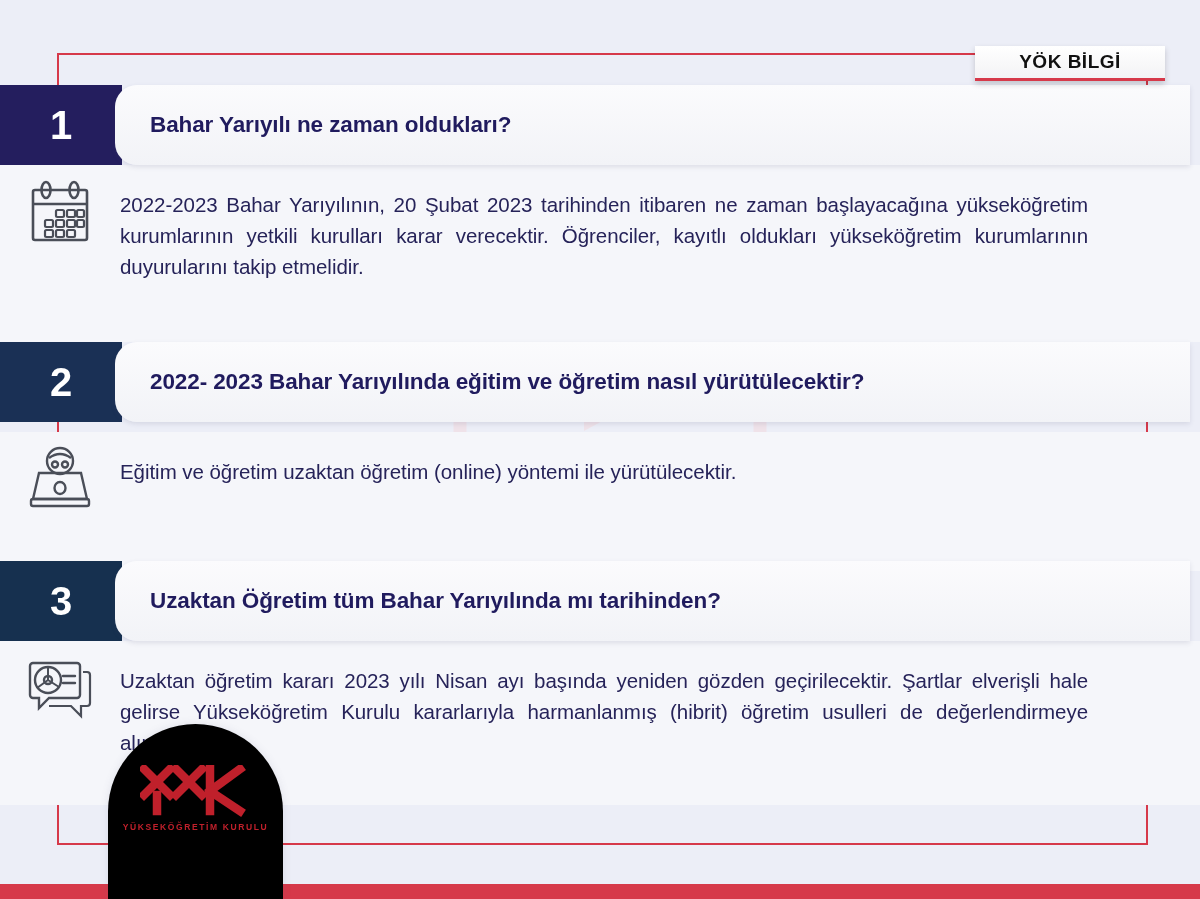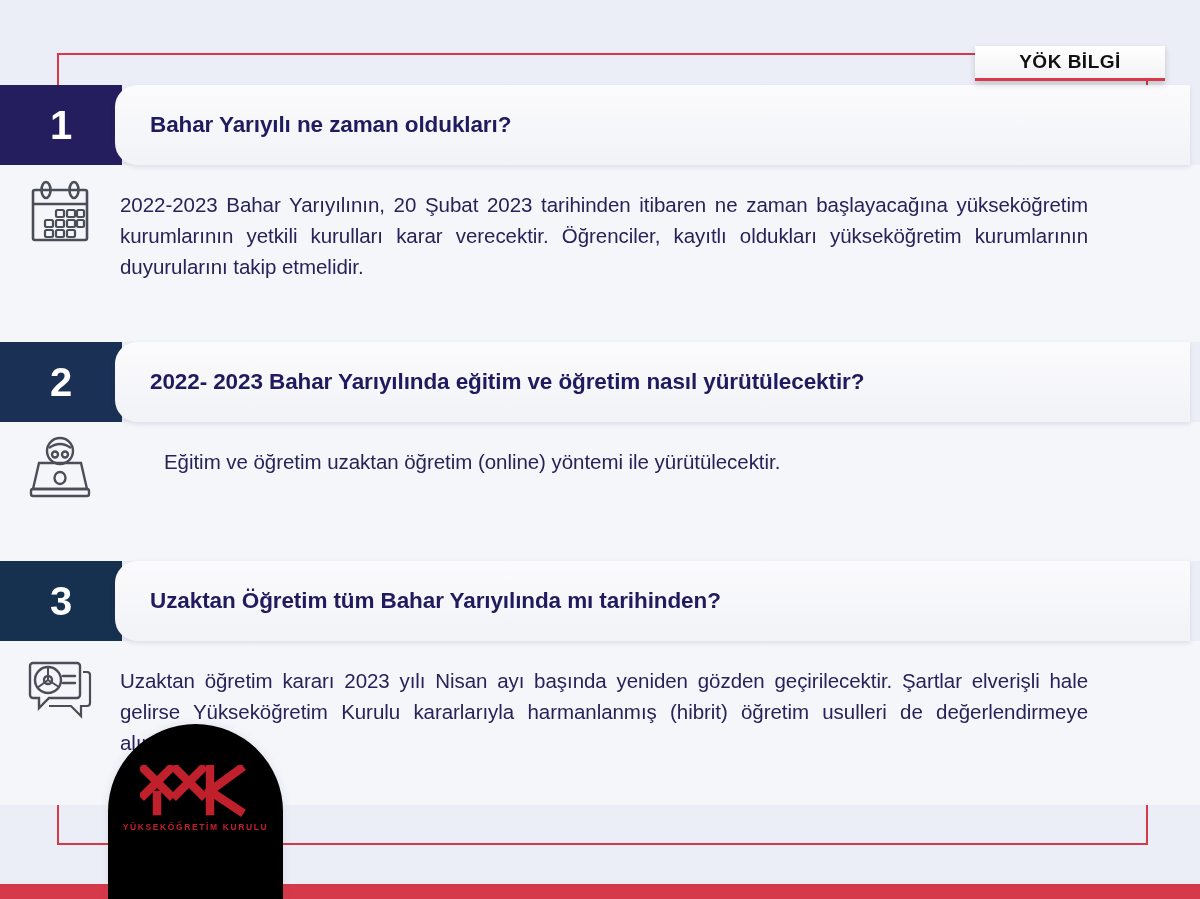--- a/index.html
+++ b/index.html
@@ -160,21 +160,21 @@
   <div class="atext">2022-2023 Bahar Yarıyılının, 20 Şubat 2023 tarihinden itibaren ne zaman başlayacağına yükseköğretim kurumlarının yetkili kurulları karar verecektir. Öğrenciler, kayıtlı oldukları yükseköğretim kurumlarının duyurularını takip etmelidir.</div>
 </div>
 
 <div class="qrow" style="top:342px;">
   <div class="badge" style="background:#1a3055;">2</div>
   <div class="qbar">
     <div class="qtext">2022- 2023 Bahar Yarıyılında eğitim ve öğretim nasıl yürütülecektir?</div>
   </div>
 </div>
 
-<div class="apanel" style="top:422px; height:139px;gap:44px;">
+<div class="apanel" style="top:432px; height:139px;">
   <div class="aicon">
     <svg width="70" height="66" viewBox="0 0 70 66" fill="none" stroke="#4a4e58" stroke-width="2.4">
       <circle cx="35" cy="15" r="13"></circle>
       <path d="M24 12 Q35 4 46 12"></path>
       <circle cx="30" cy="18.5" r="3"></circle>
       <circle cx="40" cy="18.5" r="3"></circle>
       <path d="M14 27 L56 27 L62 53 L8 53 Z"></path>
       <ellipse cx="35" cy="42" rx="5.5" ry="6"></ellipse>
       <rect x="6" y="53" width="58" height="7" rx="2"></rect>
     </svg>

